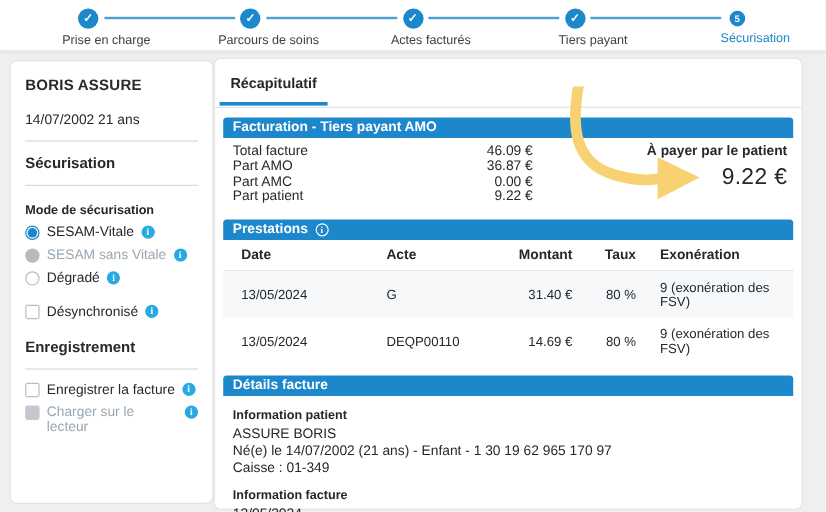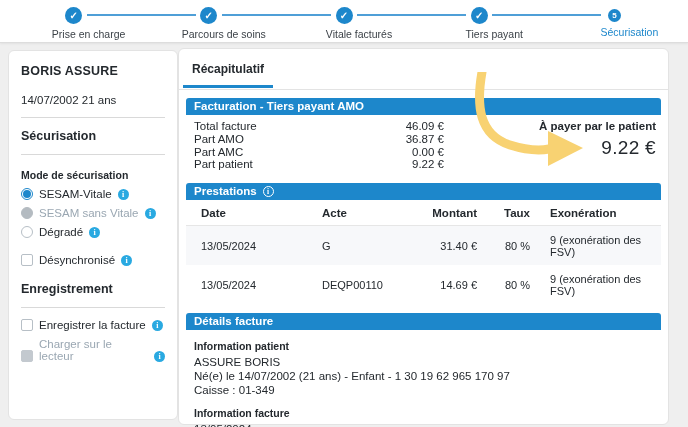--- a/index.html
+++ b/index.html
@@ -34,21 +34,21 @@
   .card{position:absolute;background:#fff;border:1px solid var(--border);border-radius:6px;}
   .sidebar{left:8px;top:50px;width:170px;height:370px;padding:13px 12px;}
   .maincard{left:178px;top:48px;width:491px;height:377px;}
 
   
   .patient-name{font-size:12.5px;font-weight:bold;letter-spacing:.2px;}
   .patient-info{font-size:11.5px;margin-top:16px;}
   .divider{border:none;border-top:1px solid #d9d9d9;margin:11px 0;}
   .side-h{font-size:12.5px;font-weight:bold;}
   .sub-h{font-size:10.5px;font-weight:bold;margin:14px 0 1px;}
-  .opt-row{display:flex;align-items:flex-end;gap:6px;font-size:11.5px;margin:7px 0;cursor:pointer;}
+  .opt-row{display:flex;align-items:flex-start;gap:6px;font-size:11.5px;margin:7px 0;cursor:pointer;}
   .opt-row.disabled{color:var(--muted);}
   .radio{width:12px;height:12px;border-radius:50%;border:1px solid #b7bfc6;background:#fff;flex:0 0 auto;
          display:flex;align-items:center;justify-content:center;}
   .radio.checked{border-color:var(--accent);}
   .radio.checked::after{content:"";width:8px;height:8px;border-radius:50%;background:var(--accent);}
   .radio.disabled{background:#b4bbc1;border-color:#b4bbc1;}
   .checkbox{width:12px;height:12px;border:1px solid #b7bfc6;border-radius:2px;background:#fff;flex:0 0 auto;}
   .checkbox.disabled{background:#c3c9cf;border-color:#c3c9cf;}
   .info-icon{width:11px;height:11px;border-radius:50%;background:var(--info);color:#fff;flex:0 0 auto;
          display:flex;align-items:center;justify-content:center;font-size:8px;font-weight:bold;font-family:"Liberation Serif",serif;cursor:pointer;}
@@ -106,21 +106,21 @@
       <div class="step">
         <div class="step-circle done"></div>
         <div class="step-label">Prise en charge</div>
       </div>
       <div class="step">
         <div class="step-circle done"></div>
         <div class="step-label">Parcours de soins</div>
       </div>
       <div class="step">
         <div class="step-circle done"></div>
-        <div class="step-label">Vitale facturés</div>
+        <div class="step-label">Actes facturés</div>
       </div>
       <div class="step">
         <div class="step-circle done"></div>
         <div class="step-label">Tiers payant</div>
       </div>
       <div class="step current">
         <div class="step-circle current">5</div>
         <div class="step-label">Sécurisation</div>
       </div>
     </div>

